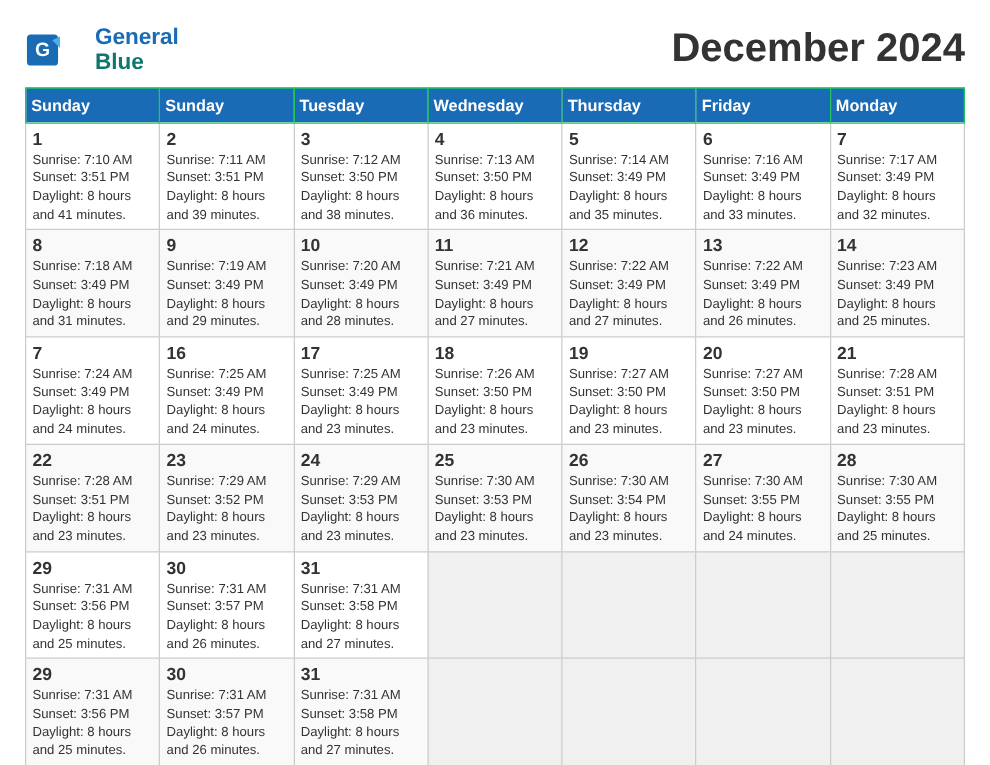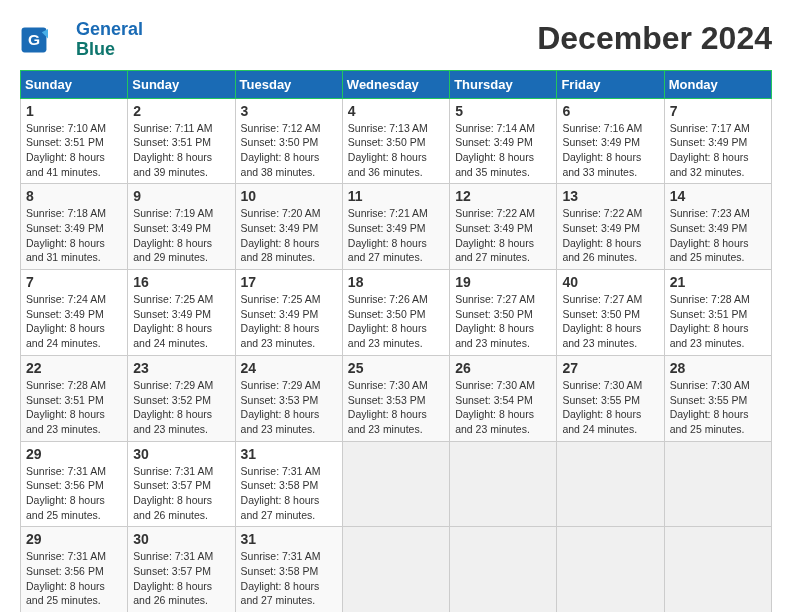--- a/index.html
+++ b/index.html
@@ -273,21 +273,21 @@
   </td>
         <td>
     <span class="day-num">19</span>
     <div class="day-info">
       Sunrise: 7:27 AM<br>
       Sunset: 3:50 PM<br>
       Daylight: 8 hours and 23 minutes.
     </div>
   </td>
         <td>
-    <span class="day-num">40</span>
+    <span class="day-num">20</span>
     <div class="day-info">
       Sunrise: 7:27 AM<br>
       Sunset: 3:50 PM<br>
       Daylight: 8 hours and 23 minutes.
     </div>
   </td>
         <td>
     <span class="day-num">21</span>
     <div class="day-info">
       Sunrise: 7:28 AM<br>

